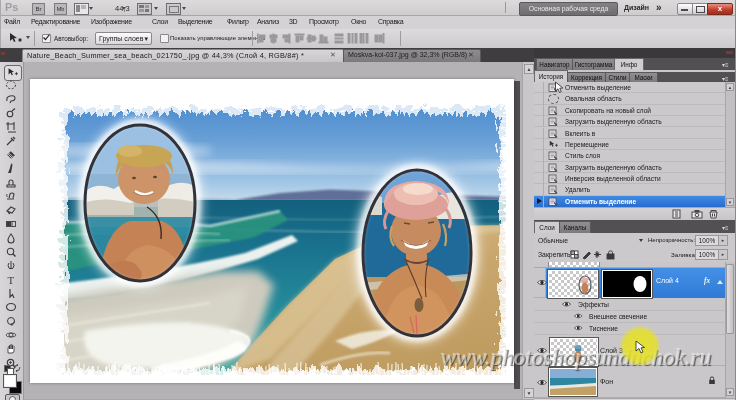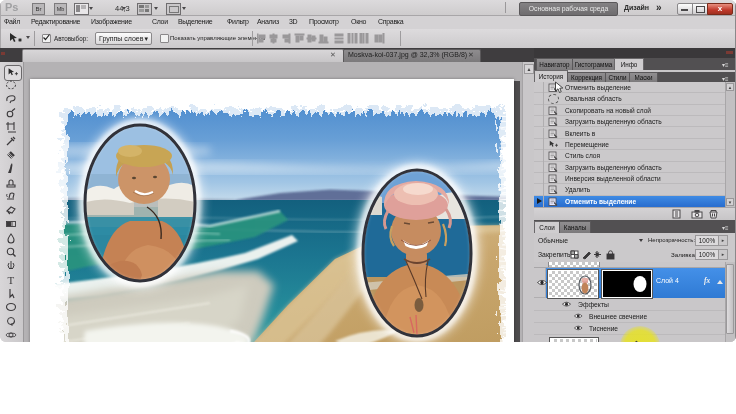--- a/index.html
+++ b/index.html
@@ -1,16 +1,16 @@
 <!DOCTYPE html>
 <html><head>
 <meta charset="utf-8">
 <style>
 html,body{margin:0;padding:0;}
-#app{position:relative;width:736px;height:342px;background:#d4d2d4;font-family:"Liberation Sans",sans-serif;overflow:hidden;border-radius:6px;}
+#app{position:relative;width:736px;height:400px;background:#d4d2d4;font-family:"Liberation Sans",sans-serif;overflow:hidden;}
 .abs{position:absolute;}
 .t7{font-size:7px;letter-spacing:-0.3px;color:#1c1c1c;}
 .sep{position:absolute;width:1px;background:#9e9c9e;}
 .chk{position:absolute;width:7px;height:7px;background:#f2f2f2;border:1px solid #8a888a;border-radius:1px;}
 .ddl{position:absolute;background:linear-gradient(#fdfdfd,#d9d7d9);border:1px solid #8a888a;border-radius:2px;font-size:7px;color:#222;}
 </style>
 </head>
 <body>
 <div id="app">
 
@@ -132,20 +132,21 @@
           <rect x="4" y="2" width="3" height="7"></rect>
           <rect x="8" y="0" width="1" height="10"></rect>
         </g>
 </g>
     </svg>
 <div class="sep" style="left:400px;top:31px;height:15px;"></div>
 
 <div class="abs" style="left:0;top:48px;width:736px;height:14px;background:#3f3d3f;"></div>
 <div class="abs" style="left:1px;top:52px;width:4px;height:3px;background:#7a3a34;"></div>
 <div class="abs" style="left:22px;top:49px;width:320px;height:13px;background:linear-gradient(#d8d6d8,#c6c4c6);border:1px solid #8a888a;border-bottom:none;border-radius:2px 2px 0 0;"></div>
+<div class="abs" style="left:27px;top:51px;font-size:7.3px;letter-spacing:0.25px;color:#1a1a1a;white-space:nowrap;">Nature_Beach_Summer_sea_beach_021750_.jpg @ 44,3% (Слой 4, RGB/8#) *</div>
 <div class="abs" style="left:330px;top:51px;font-size:7px;color:#555;">✕</div>
 <div class="abs" style="left:343px;top:49px;width:136px;height:13px;background:linear-gradient(#8e8c8e,#7a787a);border:1px solid #5a585a;border-bottom:none;border-radius:2px 2px 0 0;"></div>
 <div class="abs" style="left:348px;top:51px;font-size:7px;color:#1f1f1f;white-space:nowrap;">Moskva-koi-037.jpg @ 32,3% (RGB/8)</div>
 <div class="abs" style="left:468px;top:51px;font-size:7px;color:#333;">✕</div>
 <div class="abs" style="left:725px;top:51px;width:7px;height:3px;background:#7a3a34;"></div>
 
 <div class="abs" style="left:0;top:62px;width:23px;height:349px;background:linear-gradient(90deg,#d8d6d8,#cac8ca);border-right:1px solid #9a989a;"></div>
 <div id="tools" class="abs" style="left:0;top:62px;width:23px;height:349px;">
       <div style="position:absolute;left:4px;top:3px;width:16px;height:14px;background:#dedcde;border:1px solid #6a686a;border-radius:3px;"></div>
       <svg style="position:absolute;left:7px;top:5px;" width="11" height="11" viewBox="0 0 14 13">

